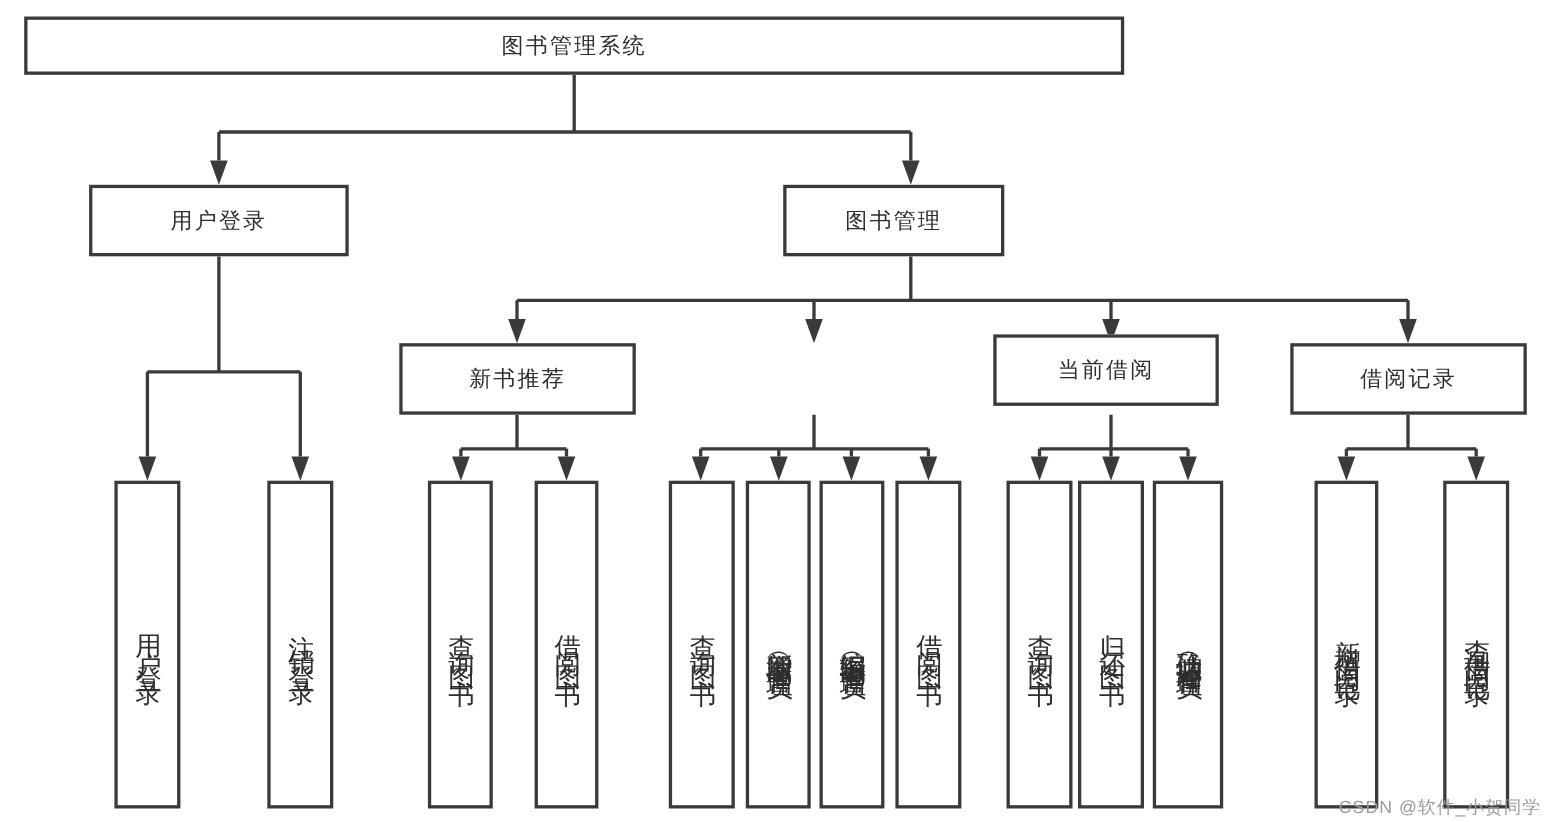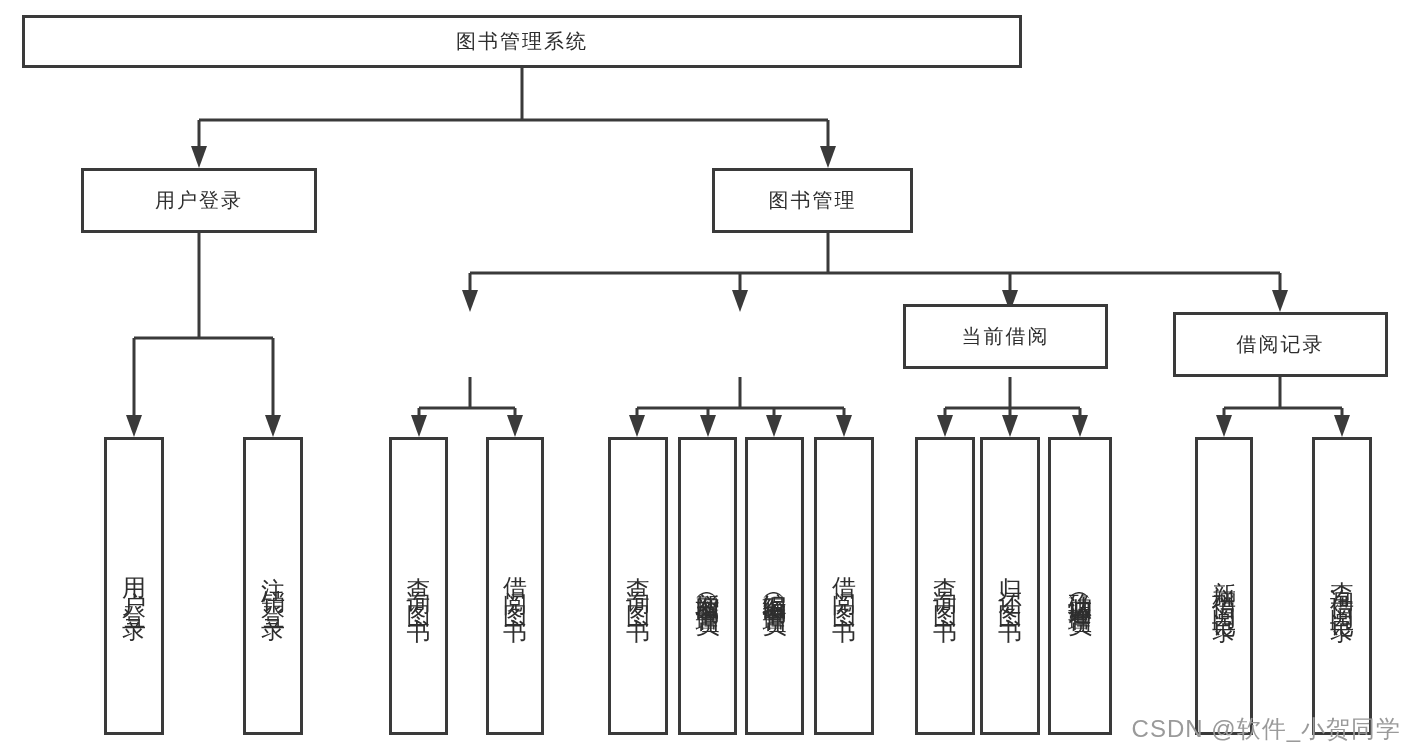--- a/index.html
+++ b/index.html
@@ -79,21 +79,21 @@
   #leaf-10 { left: 980px;  width: 60px; }
   #leaf-11 { left: 1048px; width: 64px; }
   #leaf-12 { left: 1195px; width: 58px; }
   #leaf-13 { left: 1312px; width: 60px; }
   #watermark {
     position: absolute;
     right: 4px;
     bottom: 2px;
     z-index: 5;
     color: #9a9a9a;
-    font-size: 24px;
+    font-size: 16px;
     letter-spacing: 1px;
     white-space: nowrap;
   }
 </style>
 </head>
 <body>
 
 <div id="canvas">
 
   <svg id="connectors" width="1405" height="747" viewBox="0 0 1405 747">
@@ -131,20 +131,21 @@
       <polygon points="1224,437 1216,415 1232,415"></polygon>
       <polygon points="1342,437 1334,415 1350,415"></polygon>
     </g>
   </svg>
 
   <div id="node-root" class="hnode">图书管理系统</div>
 
   <div id="node-user-login" class="hnode">用户登录</div>
   <div id="node-book-mgmt" class="hnode">图书管理</div>
 
+  <div id="node-new-book" class="hnode">新书推荐</div>
   <div id="node-current" class="hnode">当前借阅</div>
   <div id="node-record" class="hnode">借阅记录</div>
 
   <div id="leaf-1" class="leaf">
     <span class="ls-wide">用户登录</span>
   </div>
   <div id="leaf-2" class="leaf">
     <span class="ls-wide">注销登录</span>
   </div>
   <div id="leaf-3" class="leaf">

